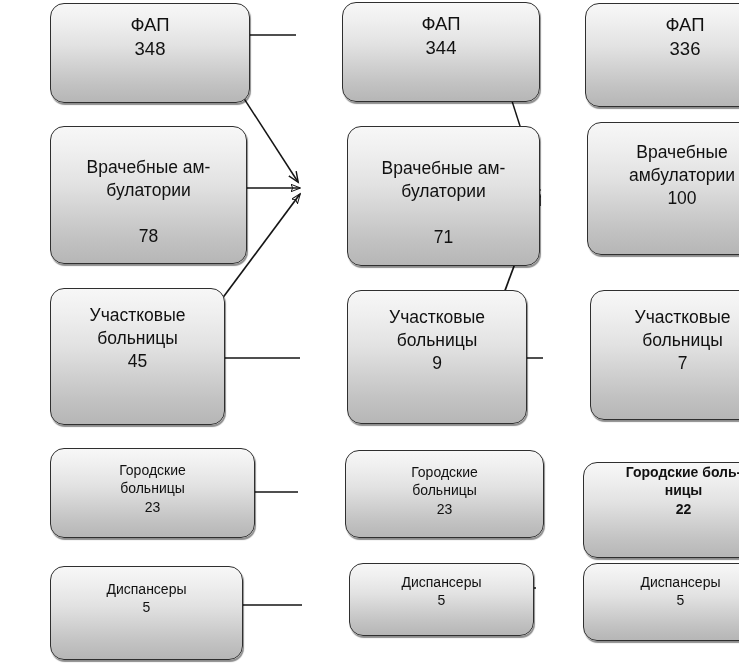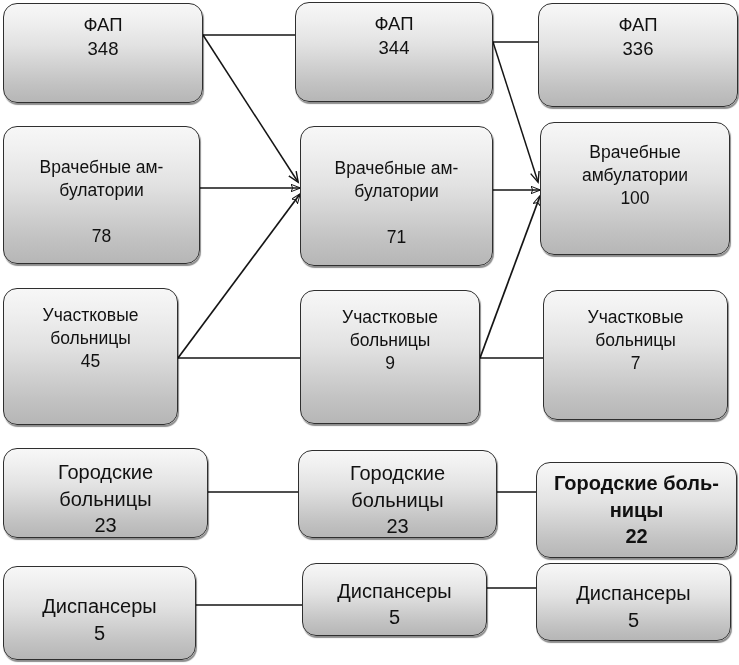--- a/index.html
+++ b/index.html
@@ -23,30 +23,31 @@
        #c2c2c2 82%,
        #b6b6b6 100%);
     box-shadow:1px 2px 1px rgba(0,0,0,.45);
     display:flex;
     flex-direction:column;
     align-items:center;
     color:#111111;
     text-align:center;
     line-height:1.32;
     z-index:3;
+    margin-left:47px;
   }
   .node .title{white-space:pre-line;}
   .node .value{}
   
   .vt{justify-content:flex-start;padding-top:9px;}
   .vsp{justify-content:center;padding-top:14px;}
   .vsp .value{margin-top:22px;}
   .f18{font-size:18.5px;}
   .f17{font-size:17.5px;}
-  .f16{font-size:20px;justify-content:center;}
+  .f16{font-size:14px;}
 
   svg.links{
     position:absolute;left:0;top:0;width:739px;height:665px;
     z-index:1;pointer-events:none;
   }
   svg.links line, svg.links path{stroke:#151515;fill:none;}
 </style>
 </head>
 <body>
 

